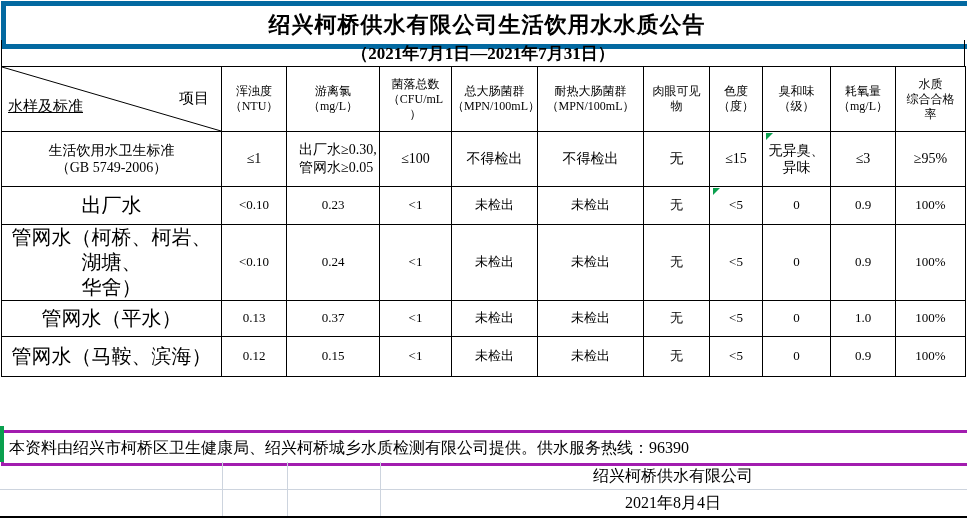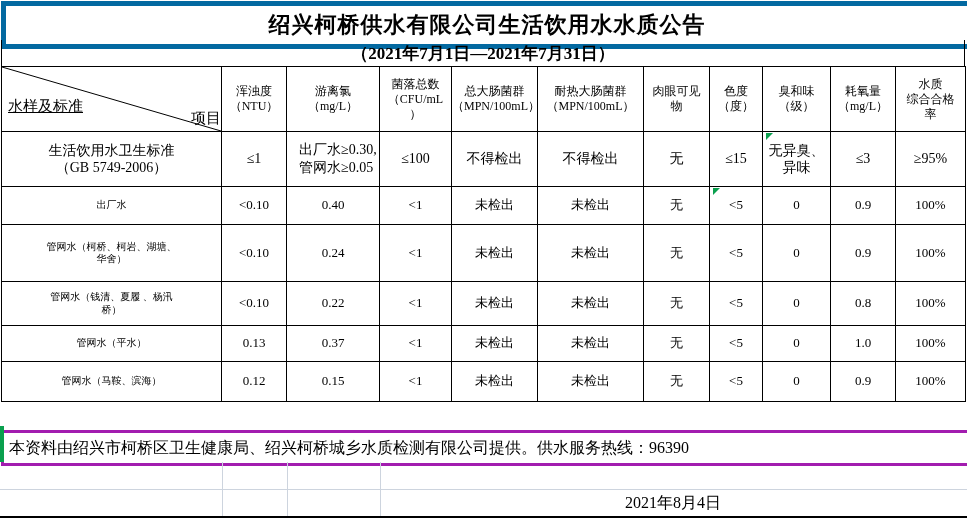--- a/index.html
+++ b/index.html
@@ -7,28 +7,28 @@
           font-family:"Liberation Serif","DejaVu Serif",serif;overflow:hidden;}
   .titlebox{position:absolute;left:1px;top:1px;width:962px;height:38px;border:5px solid #0369a1;
             display:flex;align-items:center;justify-content:center;font-size:22px;font-weight:bold;letter-spacing:1px;}
   .subtitlebox{position:absolute;left:1px;top:40px;width:962px;height:26px;
                border-left:1px solid #000;border-right:1px solid #000;
                display:flex;align-items:center;justify-content:center;font-size:17px;font-weight:bold;}
   table.grid{position:absolute;left:1px;top:66px;width:964px;border-collapse:collapse;table-layout:fixed;}
   .grid th,.grid td{border:1px solid #000;text-align:center;vertical-align:middle;
                     padding:0;white-space:pre-line;overflow:hidden;font-weight:normal;line-height:1.25;}
   .grid th{font-size:12px;}
-  td.label{font-size:10px;}
+  td.label{font-size:20px;}
   tr.std td{font-size:14px;}
   td.val{font-size:13px;margin-top:8px;}
   td.chlor{font-size:12px;text-align:left;padding-left:12px;line-height:1.3;}
   .corner{position:relative;}
   .corner svg{position:absolute;left:0;top:0;width:100%;height:100%;}
   .corner .bl{position:absolute;left:6px;top:30px;font-size:15px;white-space:nowrap;text-decoration:underline;}
-  .corner .tr{position:absolute;right:0;top:22px;font-size:15px;white-space:nowrap;margin-top:20px;}
+  .corner .tr{position:absolute;right:12px;top:22px;font-size:15px;white-space:nowrap;}
   .notes{position:absolute;left:1px;top:430px;width:958px;height:30px;border:3px solid #a21caf;
          display:flex;align-items:center;padding-left:5px;font-size:16px;}
   .company{position:absolute;left:380px;top:462px;width:586px;height:28px;
            display:flex;align-items:center;justify-content:center;font-size:16px;}
   .pubdate{position:absolute;left:380px;top:490px;width:586px;height:26px;
            display:flex;align-items:center;justify-content:center;font-size:16px;}
   .vgrid{position:absolute;top:462px;width:1px;height:54px;}
   .hgrid{position:absolute;left:0;top:489px;width:967px;height:1px;}
   .bottomline{position:absolute;left:0;top:516px;width:967px;height:2px;background:#000;}
   .gbar{position:absolute;left:0;top:426px;width:4px;height:36px;}
@@ -102,21 +102,21 @@
       <td>无</td>
       <td>≤15</td>
       <td>无异臭、
 异味</td>
       <td>≤3</td>
       <td>≥95%</td>
     </tr>
     <tr style="height:38px">
       <td class="label">出厂水</td>
       <td class="val">&lt;0.10</td>
-      <td class="val">0.40</td>
+      <td class="val">0.23</td>
       <td class="val">&lt;1</td>
       <td class="val">未检出</td>
       <td class="val">未检出</td>
       <td class="val">无</td>
       <td class="val">&lt;5</td>
       <td class="val">0</td>
       <td class="val">0.9</td>
       <td class="val">100%</td>
     </tr>
     <tr style="height:57px">
@@ -124,34 +124,20 @@
 华舍）</td>
       <td class="val">&lt;0.10</td>
       <td class="val">0.24</td>
       <td class="val">&lt;1</td>
       <td class="val">未检出</td>
       <td class="val">未检出</td>
       <td class="val">无</td>
       <td class="val">&lt;5</td>
       <td class="val">0</td>
       <td class="val">0.9</td>
-      <td class="val">100%</td>
-    </tr>
-    <tr style="height:44px">
-      <td class="label">管网水（钱清、夏履 、杨汛
-桥）</td>
-      <td class="val">&lt;0.10</td>
-      <td class="val">0.22</td>
-      <td class="val">&lt;1</td>
-      <td class="val">未检出</td>
-      <td class="val">未检出</td>
-      <td class="val">无</td>
-      <td class="val">&lt;5</td>
-      <td class="val">0</td>
-      <td class="val">0.8</td>
       <td class="val">100%</td>
     </tr>
     <tr style="height:36px">
       <td class="label">管网水（平水）</td>
       <td class="val">0.13</td>
       <td class="val">0.37</td>
       <td class="val">&lt;1</td>
       <td class="val">未检出</td>
       <td class="val">未检出</td>
       <td class="val">无</td>
@@ -176,20 +162,21 @@
   </tbody>
     </table>
 
   <div class="notes">本资料由绍兴市柯桥区卫生健康局、绍兴柯桥城乡水质检测有限公司提供。供水服务热线：96390</div>
 
   <div class="vgrid" style="left:222px;background:#cdd4de"></div>
   <div class="vgrid" style="left:287px;background:#cdd4de"></div>
   <div class="vgrid" style="left:380px;background:#cdd4de"></div>
   <div class="hgrid" style="background:#cdd4de"></div>
 
+  <div class="company">绍兴柯桥供水有限公司</div>
   <div class="pubdate">2021年8月4日</div>
 
   <div class="bottomline"></div>
 
   <div class="gbar" style="background:#0aa04e"></div>
   <div class="gtri gtri1"></div>
   <div class="gtri gtri2"></div>
 
 </div>
 

